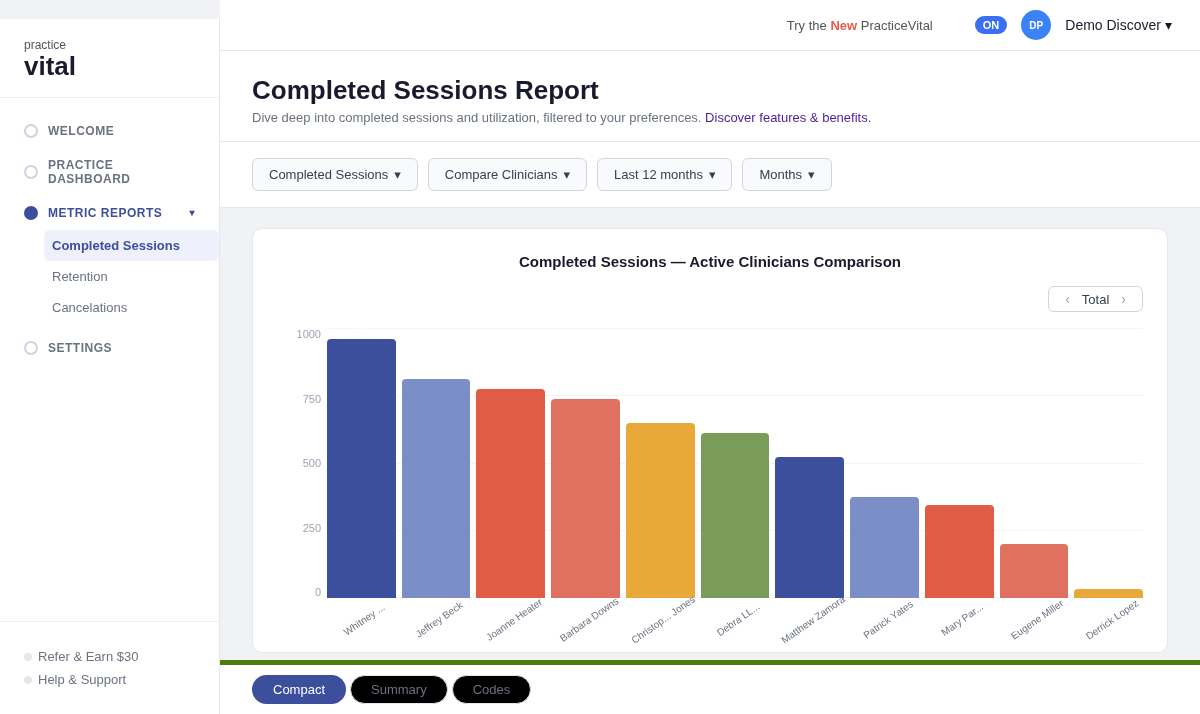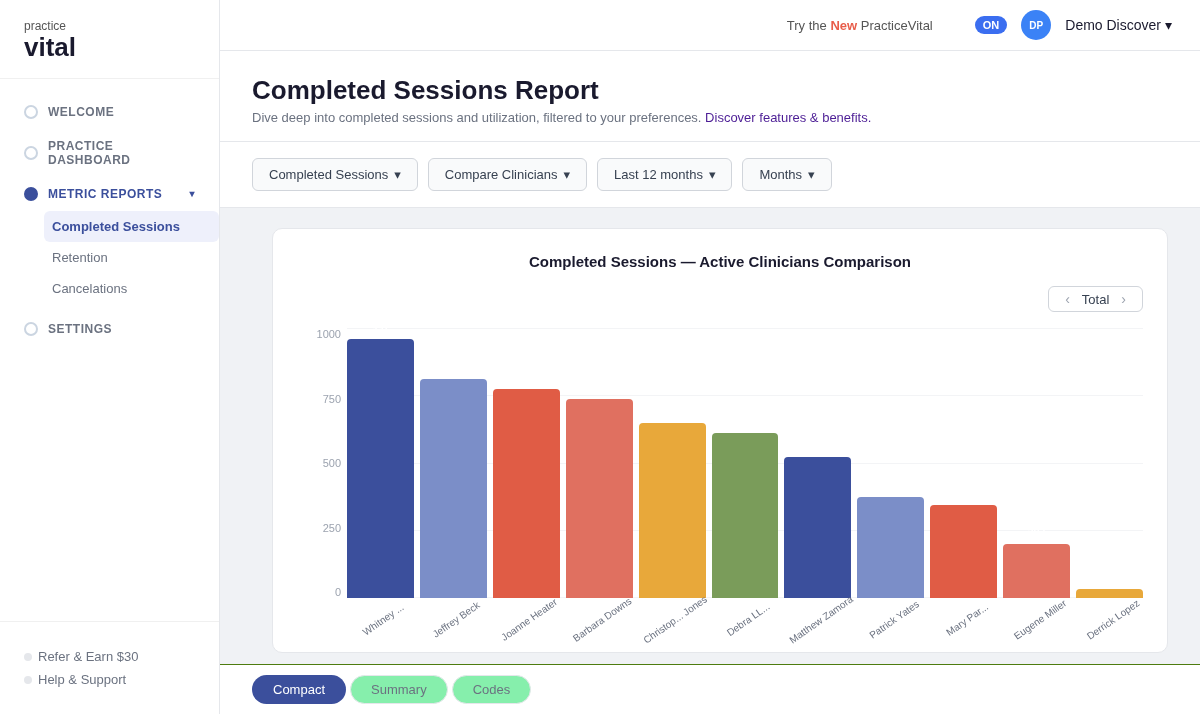--- a/index.html
+++ b/index.html
@@ -7,20 +7,21 @@
 
     
     .sidebar {
       width: 220px;
       background: #fff;
       display: flex;
       flex-direction: column;
       padding: 0;
       border-right: 1px solid #e5e7eb;
       flex-shrink: 0;
+      margin-top: 19px;
     }
     .logo-area {
       padding: 20px 24px 16px;
       border-bottom: 1px solid #f0f0f0;
     }
     .logo-text {
       display: flex;
       flex-direction: column;
       line-height: 1.1;
     }
@@ -196,21 +197,20 @@
       cursor: pointer;
       font-weight: 500;
     }
 
     
     .chart-wrapper {
       flex: 1;
       padding: 20px 32px;
       overflow: auto;
       background: #f0f2f5;
-      margin-left: 20px;
     }
     .chart-card {
       background: #fff;
       border-radius: 10px;
       padding: 24px;
       border: 1px solid #e5e7eb;
     }
     .chart-title {
       text-align: center;
       font-size: 15px;
@@ -323,39 +323,39 @@
       transform: translateX(-50%) rotate(-35deg);
       font-size: 10px;
       color: #6b7280;
       white-space: nowrap;
       transform-origin: top center;
     }
 
     
     .bottom-tabs {
       background: #fff;
-      border-top: 1px solid #4d7c0f;
+      border-top: 5px solid #4d7c0f;
       padding: 10px 32px;
       display: flex;
       gap: 4px;
     }
     .tab-btn {
       padding: 6px 20px;
       border-radius: 20px;
       font-size: 13px;
       cursor: pointer;
       border: 1px solid transparent;
       font-weight: 500;
     }
     .tab-btn.active-tab {
       background: #3b4f9c;
       color: #fff;
     }
     .tab-btn.inactive-tab {
-      background: #86efac;
+      background: #000000;
       color: #6b7280;
       border-color: #e5e7eb;
     }
   </style>
 </head>
 <body>
 
 <aside class="sidebar">
   <div class="logo-area">
     <div class="logo-text">

